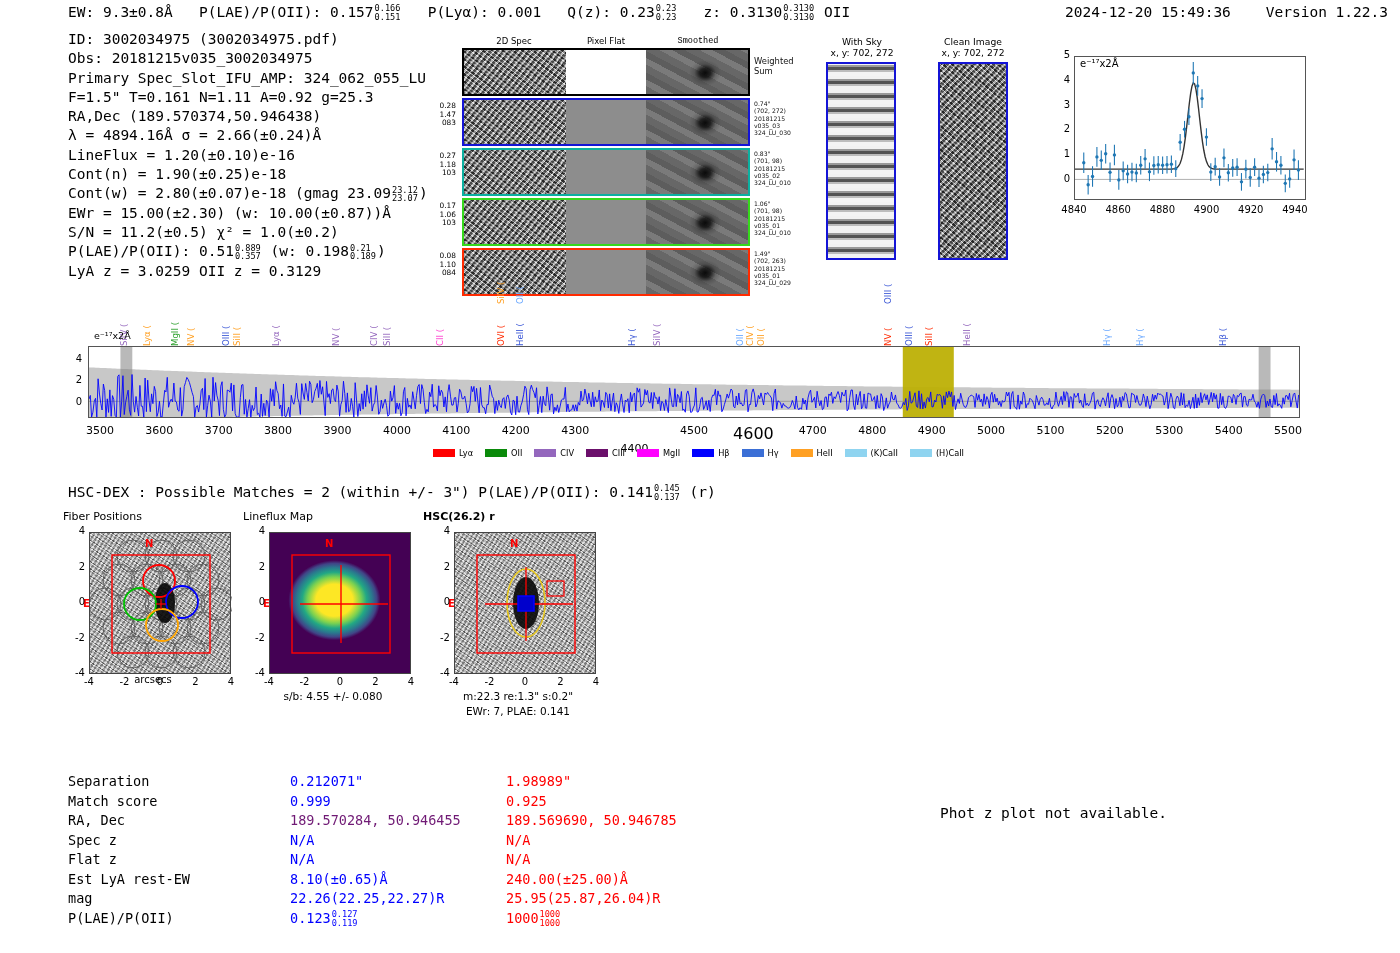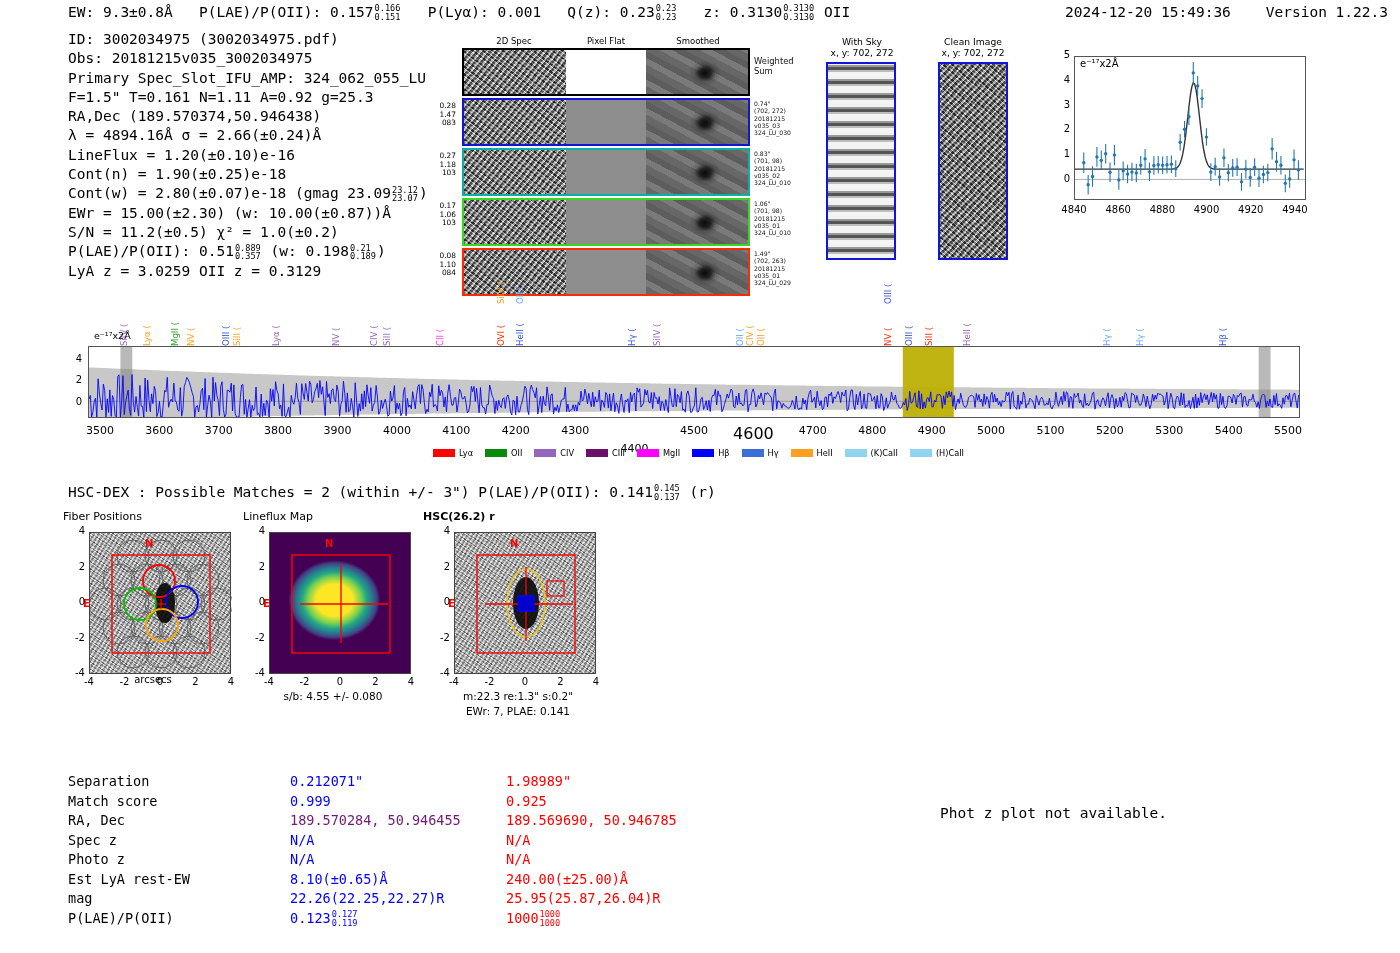--- a/index.html
+++ b/index.html
@@ -123,21 +123,21 @@
   <div class="nowrap"><span>Cont(w) = 2.80(±0.07)e-18 (gmag 23.09</span><span class="fracbox"><div>23.12</div><div>23.07</div></span><span>)</span></div>
   <div>EWr = 15.00(±2.30) (w: 10.00(±0.87))Å</div>
   <div>S/N = 11.2(±0.5)   χ² = 1.0(±0.2)</div>
   <div class="nowrap"><span>P(LAE)/P(OII): 0.51</span><span class="fracbox"><div>0.889</div><div>0.357</div></span> <span>(w: 0.198</span><span class="fracbox"><div>0.21</div><div>0.189</div></span><span>)</span></div>
   <div>LyA z = 3.0259  OII z = 0.3129</div>
 </div>
 
 <div class="abs" id="montage">
   <div class="sans mtitle" style="left:0px;width:104px;">2D Spec</div>
   <div class="sans mtitle" style="left:104px;width:80px;">Pixel Flat</div>
-  <div class="sans mtitle" style="left:184px;width:104px;">Smoothed</div>
+  <div class="sans mtitle" style="left:184px;width:104px;font-family:Liberation Mono, monospace;">Smoothed</div>
 
   <div class="specrow" style="top:12px;height:48px;border:2px solid #000;">
     <div class="cellA noise"></div>
     <div class="cellB flatwhite"></div>
     <div class="cellC smooth"></div>
   </div>
   <div class="sans rowlabR" style="top:20px;font-size:8.4px;line-height:10px;">
     <div>Weighted</div>
     <div>Sum</div>
   </div>
@@ -583,21 +583,21 @@
     <div class="col-r" style="top: 0px; color: rgb(255, 0, 0);">1.98989"</div>
     <div class="col-label" style="top: 19.5px;">Match score</div>
     <div class="col-b" style="top: 19.5px; color: rgb(0, 0, 255);">0.999</div>
     <div class="col-r" style="top: 19.5px; color: rgb(255, 0, 0);">0.925</div>
     <div class="col-label" style="top: 39px;">RA, Dec</div>
     <div class="col-b" style="top: 39px; color: #701a75;">189.570284, 50.946455</div>
     <div class="col-r" style="top: 39px; color: rgb(255, 0, 0);">189.569690, 50.946785</div>
     <div class="col-label" style="top: 58.5px;">Spec z</div>
     <div class="col-b" style="top: 58.5px; color: rgb(0, 0, 255);">N/A</div>
     <div class="col-r" style="top: 58.5px; color: rgb(255, 0, 0);">N/A</div>
-    <div class="col-label" style="top: 78px;">Photo z</div>
+    <div class="col-label" style="top: 78px;">Flat z</div>
     <div class="col-b" style="top: 78px; color: rgb(0, 0, 255);">N/A</div>
     <div class="col-r" style="top: 78px; color: rgb(255, 0, 0);">N/A</div>
     <div class="col-label" style="top: 97.5px;">Est LyA rest-EW</div>
     <div class="col-b" style="top: 97.5px; color: rgb(0, 0, 255);">8.10(±0.65)Å</div>
     <div class="col-r" style="top: 97.5px; color: rgb(255, 0, 0);">240.00(±25.00)Å</div>
     <div class="col-label" style="top: 117px;">mag</div>
     <div class="col-b" style="top: 117px; color: rgb(0, 0, 255);">22.26(22.25,22.27)R</div>
     <div class="col-r" style="top: 117px; color: rgb(255, 0, 0);">25.95(25.87,26.04)R</div>
     <div class="col-label" style="top: 136.5px;">P(LAE)/P(OII)</div>
     <div class="col-b" style="top: 136.5px; color: rgb(0, 0, 255);"><span>0.123</span><span class="fracbox"><div>0.127</div><div>0.119</div></span></div>

